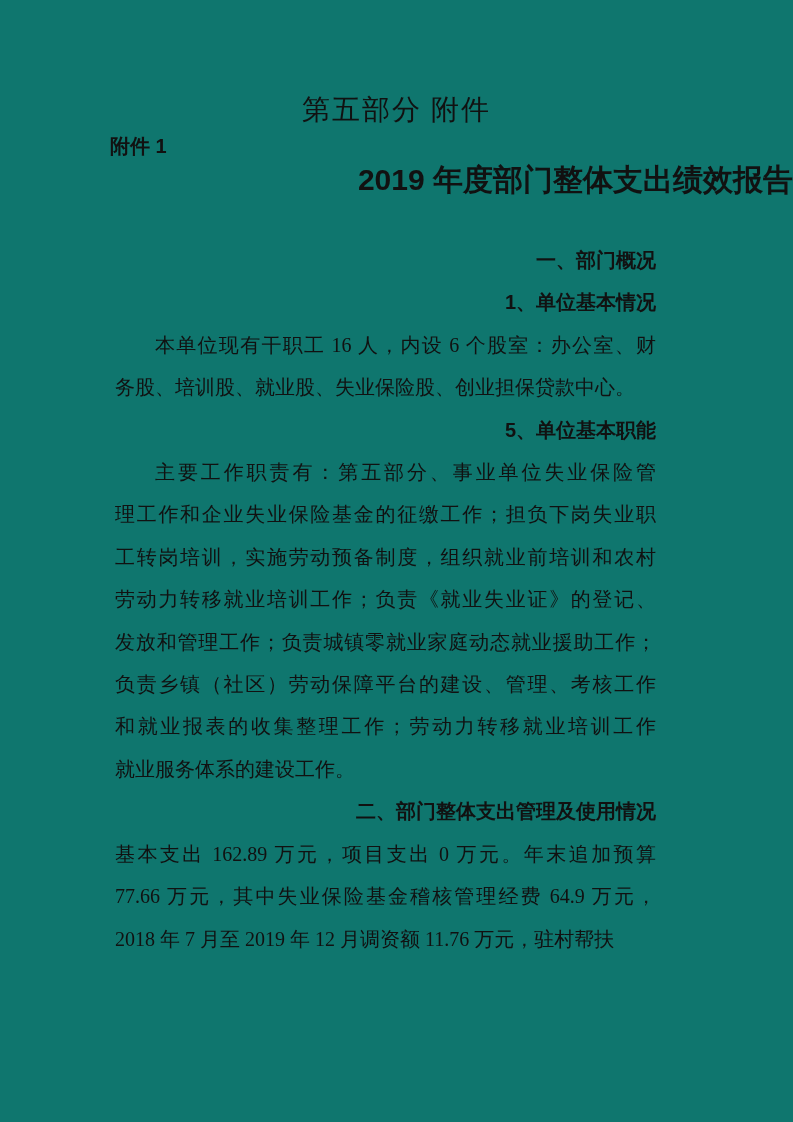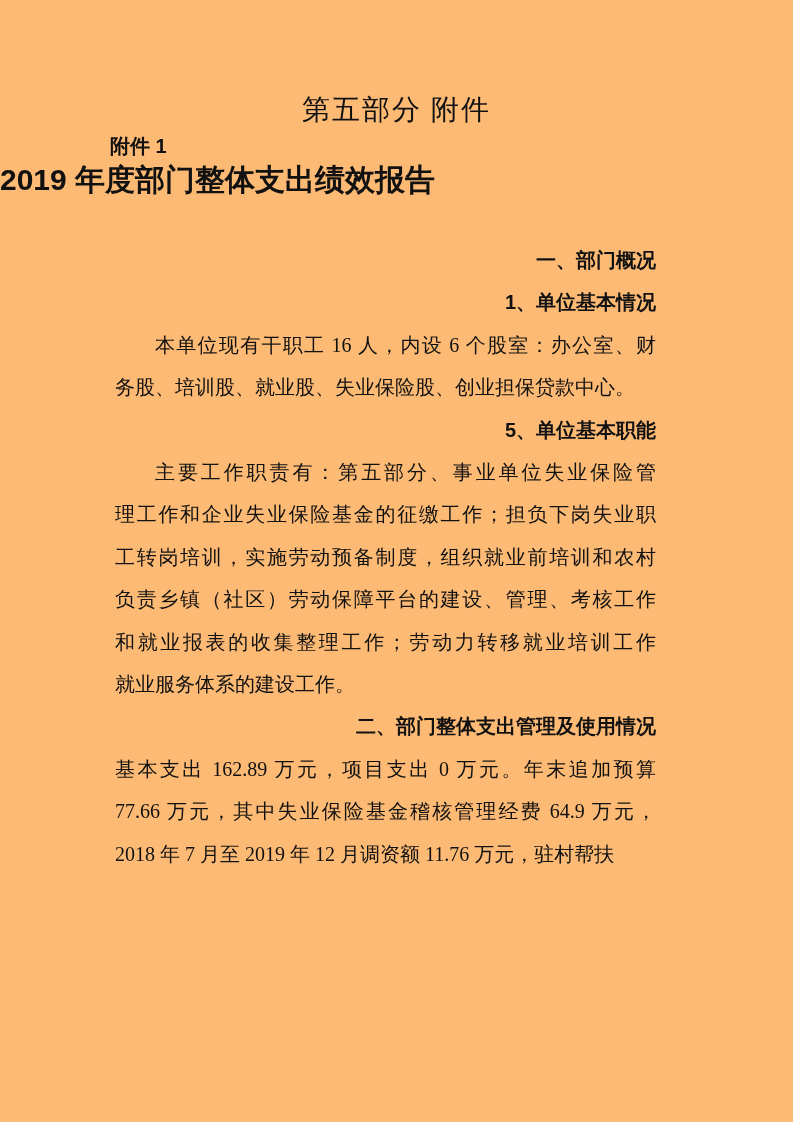--- a/index.html
+++ b/index.html
@@ -4,21 +4,21 @@
 <style>
   html, body {
     margin: 0;
     padding: 0;
     background: #ffffff;
   }
   .page {
     position: relative;
     width: 793px;
     height: 1122px;
-    background: #fdba74;
+    background: #0f766e;
     color: #111111;
     overflow: hidden;
     box-sizing: border-box;
   }
   
   .part-title {
     padding-top: 93px;
     text-align: center;
     font-family: "Liberation Serif", "DejaVu Serif", serif;
     font-size: 28px;
@@ -31,21 +31,21 @@
   .attach-label {
     margin: 10px 0 0 110px;
     font-family: "Liberation Sans", "DejaVu Sans", sans-serif;
     font-size: 20px;
     font-weight: 700;
     line-height: 18px;
   }
   
   .report-title {
     margin-top: 6px;
-    text-align: left;
+    text-align: right;
     font-family: "Liberation Sans", "DejaVu Sans", sans-serif;
     font-size: 30px;
     font-weight: 700;
     line-height: 38px;
     white-space: nowrap;
   }
   
   .content {
     margin: 40px 137px 0 115px; 
   }
@@ -85,20 +85,22 @@
   <div class="report-title">2019 年度部门整体支出绩效报告</div>
   <div class="content" id="content">
       <div class="line heading">一、部门概况</div>
       <div class="line heading">1、单位基本情况</div>
       <div class="line body first">本单位现有干职工 16 人，内设 6 个股室：办公室、财</div>
       <div class="line body last">务股、培训股、就业股、失业保险股、创业担保贷款中心。</div>
       <div class="line heading">5、单位基本职能</div>
       <div class="line body first">主要工作职责有：第五部分、事业单位失业保险管</div>
       <div class="line body">理工作和企业失业保险基金的征缴工作；担负下岗失业职</div>
       <div class="line body">工转岗培训，实施劳动预备制度，组织就业前培训和农村</div>
+      <div class="line body">劳动力转移就业培训工作；负责《就业失业证》的登记、</div>
+      <div class="line body">发放和管理工作；负责城镇零就业家庭动态就业援助工作；</div>
       <div class="line body">负责乡镇（社区）劳动保障平台的建设、管理、考核工作</div>
       <div class="line body">和就业报表的收集整理工作；劳动力转移就业培训工作</div>
       <div class="line body last">就业服务体系的建设工作。</div>
       <div class="line heading">二、部门整体支出管理及使用情况</div>
       <div class="line body">基本支出 162.89 万元，项目支出 0 万元。年末追加预算</div>
       <div class="line body">77.66 万元，其中失业保险基金稽核管理经费 64.9 万元，</div>
       <div class="line body last">2018 年 7 月至 2019 年 12 月调资额 11.76 万元，驻村帮扶</div>
     </div>
 </div>
 

